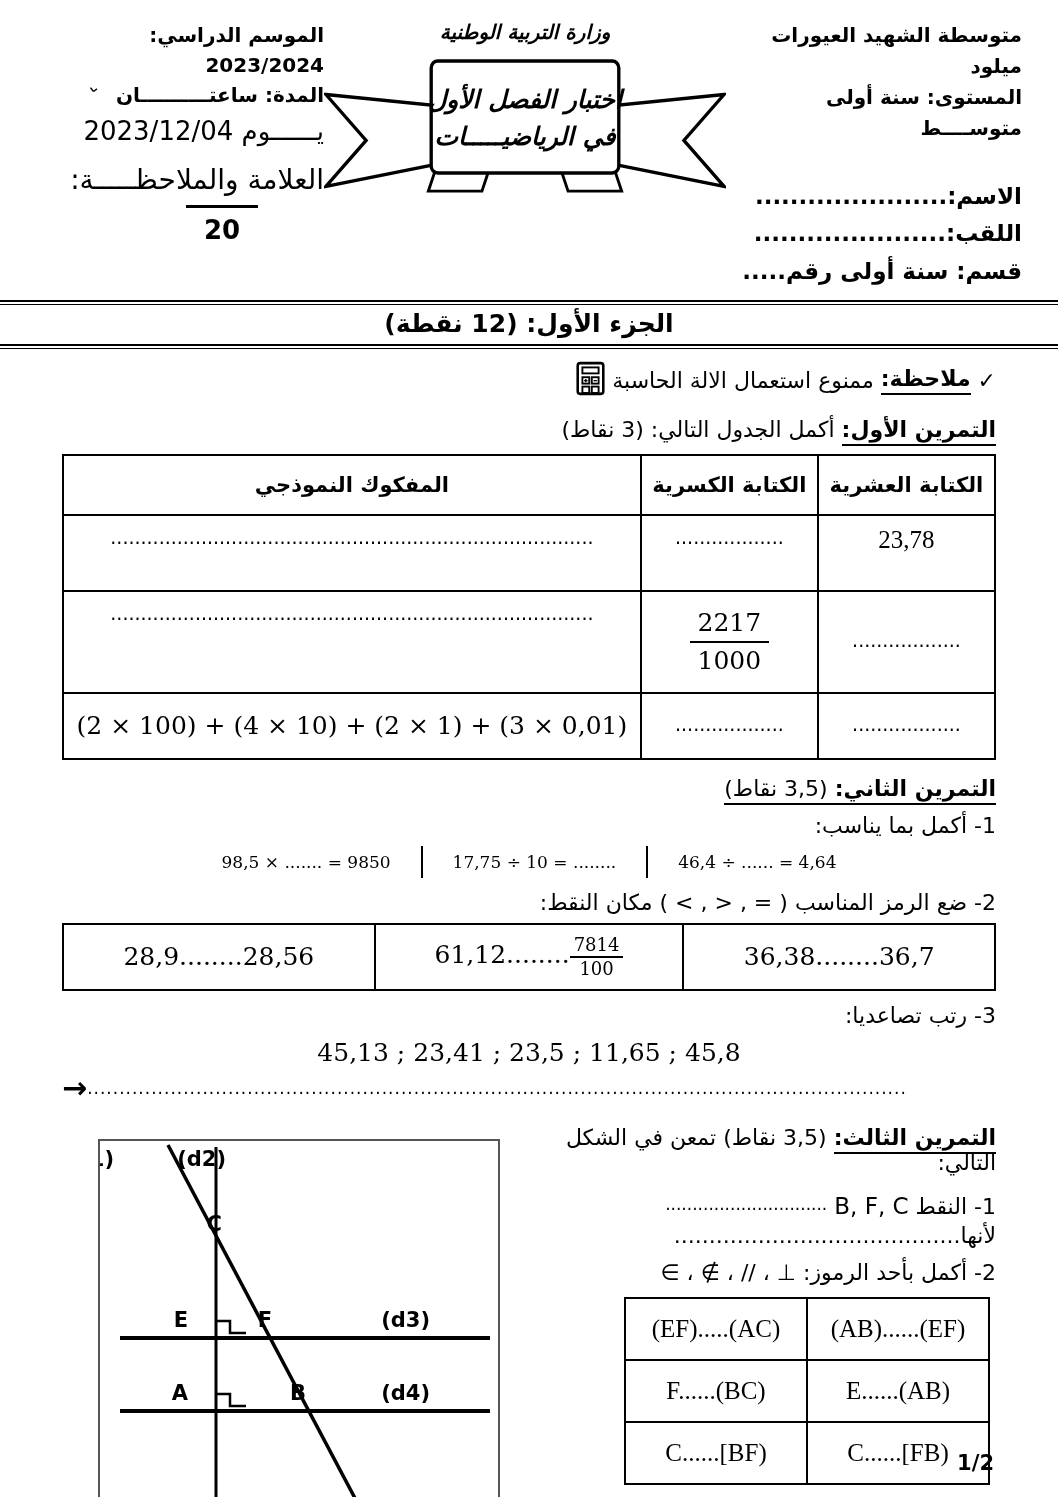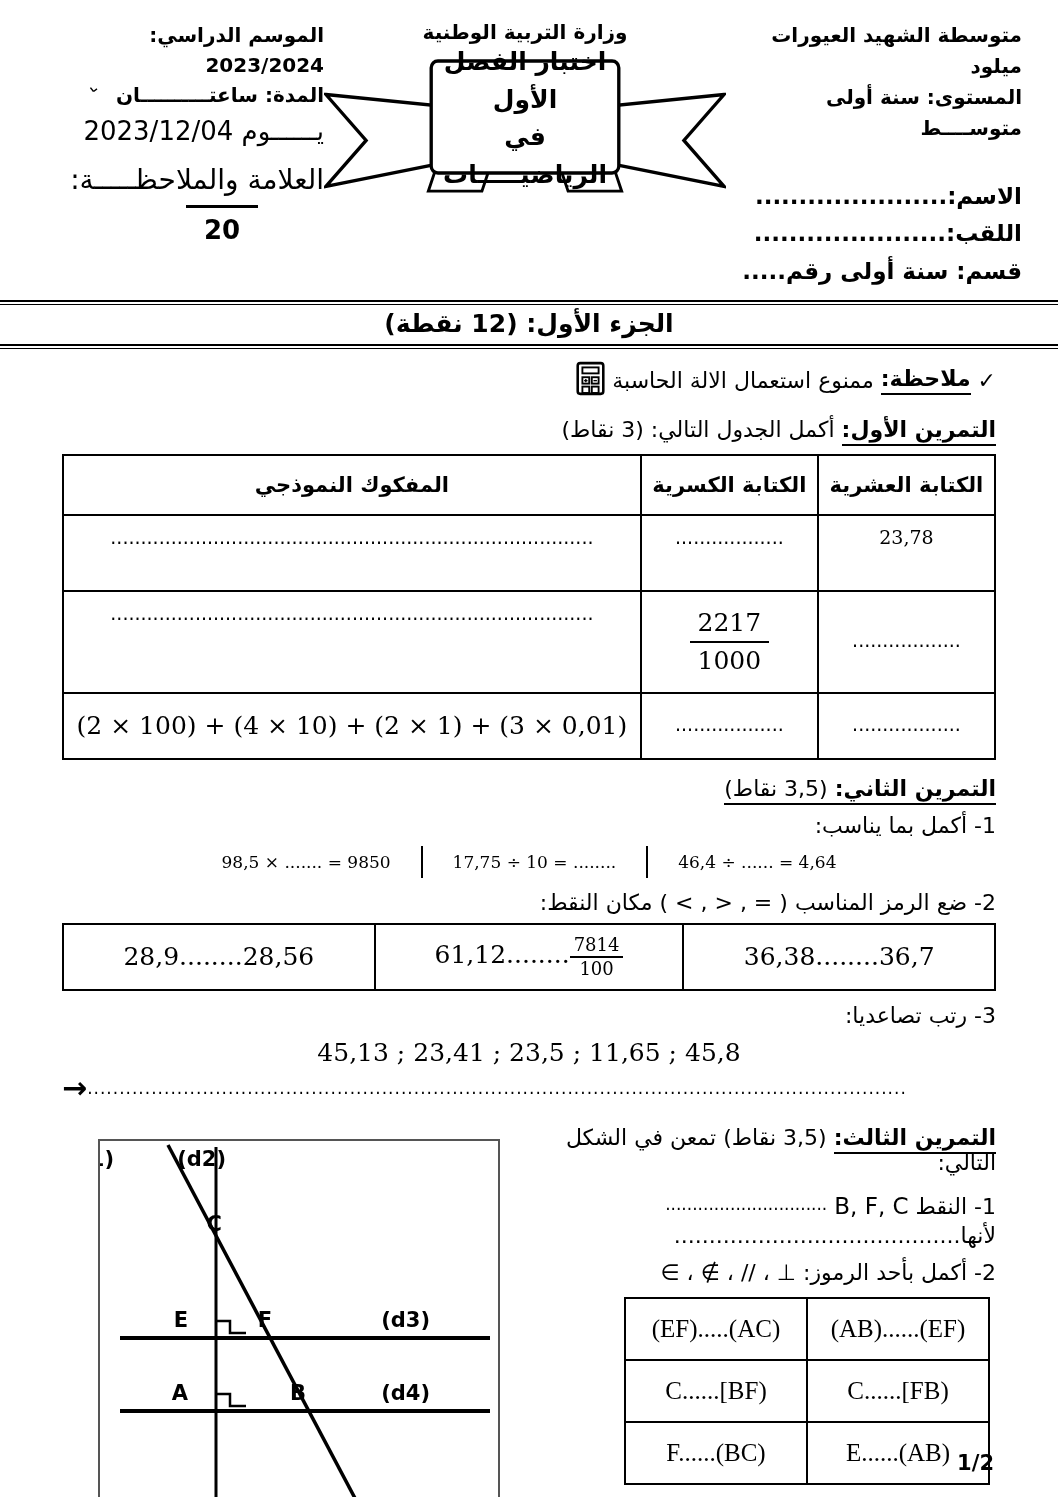--- a/index.html
+++ b/index.html
@@ -6,21 +6,21 @@
   html,body { margin:0; padding:0; background:#fff; }
   .page {
     width:1058px; height:1497px; position:relative; overflow:hidden;
     background:#fff; color:#000; direction:rtl;
     font-family:"DejaVu Sans", sans-serif;
   }
   
   .header { display:flex; padding:20px 36px 0; }
   .h-school { width:300px; font-weight:bold; font-size:20px; line-height:1.55; text-align:right; }
   .student { margin-top:34px; font-size:23px; font-weight:bold; line-height:1.62; }
-  .h-center { flex:1; text-align:center; }
+  .h-center { flex:1; text-align:center;font-style:italic; }
   .ministry { font-weight:bold; font-size:20px; }
   .banner { position:relative; width:402px; height:144px; margin:12px auto 0; }
   .banner svg { position:absolute; inset:0; }
   .banner-text { position:absolute; left:104px; top:6px; width:194px; height:112px;
     display:flex; flex-direction:column; justify-content:center; align-items:center;
     font-size:25px; font-weight:bold; line-height:1.5; }
   .h-admin { width:292px; font-size:20px; font-weight:bold; line-height:1.5; text-align:right; }
   .h-admin .dur { display:flex; align-items:flex-end; gap:12px; }
   .h-admin .date { font-size:26px; font-weight:normal; margin-top:2px; }
   .h-admin .mark { font-size:28px; font-weight:normal; margin-top:8px; }
@@ -37,21 +37,21 @@
   .ul { border-bottom:2.5px solid #000; padding-bottom:2px; }
   .b { font-weight:bold; }
   .ex-head { margin-top:16px; font-size:22px; }
   .math { font-family:"DejaVu Serif", serif; }
   
   .t1 { width:100%; border-collapse:collapse; margin-top:12px; }
   .t1 th, .t1 td { border:2.5px solid #000; text-align:center; vertical-align:middle; padding:2px 6px; overflow:hidden; }
   .t1 th { font-size:21px; font-weight:bold; height:60px; }
   .t1 .r1 { height:76px; } .t1 .r2 { height:102px; } .t1 .r3 { height:66px; }
   .t1 .vt { vertical-align:top; padding-top:10px; }
-  .num23 { font-size:19px; }
+  .num23 { font-size:25px;font-family:Liberation Serif, serif; }
   .dots { font-size:19px; white-space:nowrap; display:inline-block; max-width:100%; overflow:hidden; }
   .dots.sm { font-size:17px; }
   .expansion { font-size:25px; direction:ltr; text-align:left; }
   .frac { display:inline-block; text-align:center; font-size:25px; line-height:1.2; }
   .frac .fnum { display:block; border-bottom:2.5px solid #000; padding:0 8px 3px; }
   .frac .fden { display:block; padding-top:3px; }
   
   .q-line { margin-top:12px; font-size:22px; }
   .eq-row { display:flex; direction:ltr; justify-content:center; margin-top:8px; font-size:17px; }
   .eq { padding:6px 30px; white-space:nowrap; }
@@ -253,26 +253,26 @@
           <span dir="ltr">∈ ، ∉ ، // ، ⊥</span>
         </div>
 
         <table class="t3">
           <tbody>
               <tr>
             <td>(EF).....(AC)</td>
             <td>(AB)......(EF)</td>
           </tr>
           <tr>
+            <td>F......(BC)</td>
+            <td>E......(AB)</td>
+          </tr>
+          <tr>
             <td>C......[BF)</td>
             <td>C......[FB)</td>
-          </tr>
-          <tr>
-            <td>F......(BC)</td>
-            <td>E......(AB)</td>
           </tr>
         </tbody>
           </table>
 
       </div>
 
       <div class="fig-col">
         <div class="fig">
           <svg class="figure" viewBox="0 0 398 426" width="398" height="426">
             <line x1="116" y1="6" x2="116" y2="420" stroke-width="3"></line>

